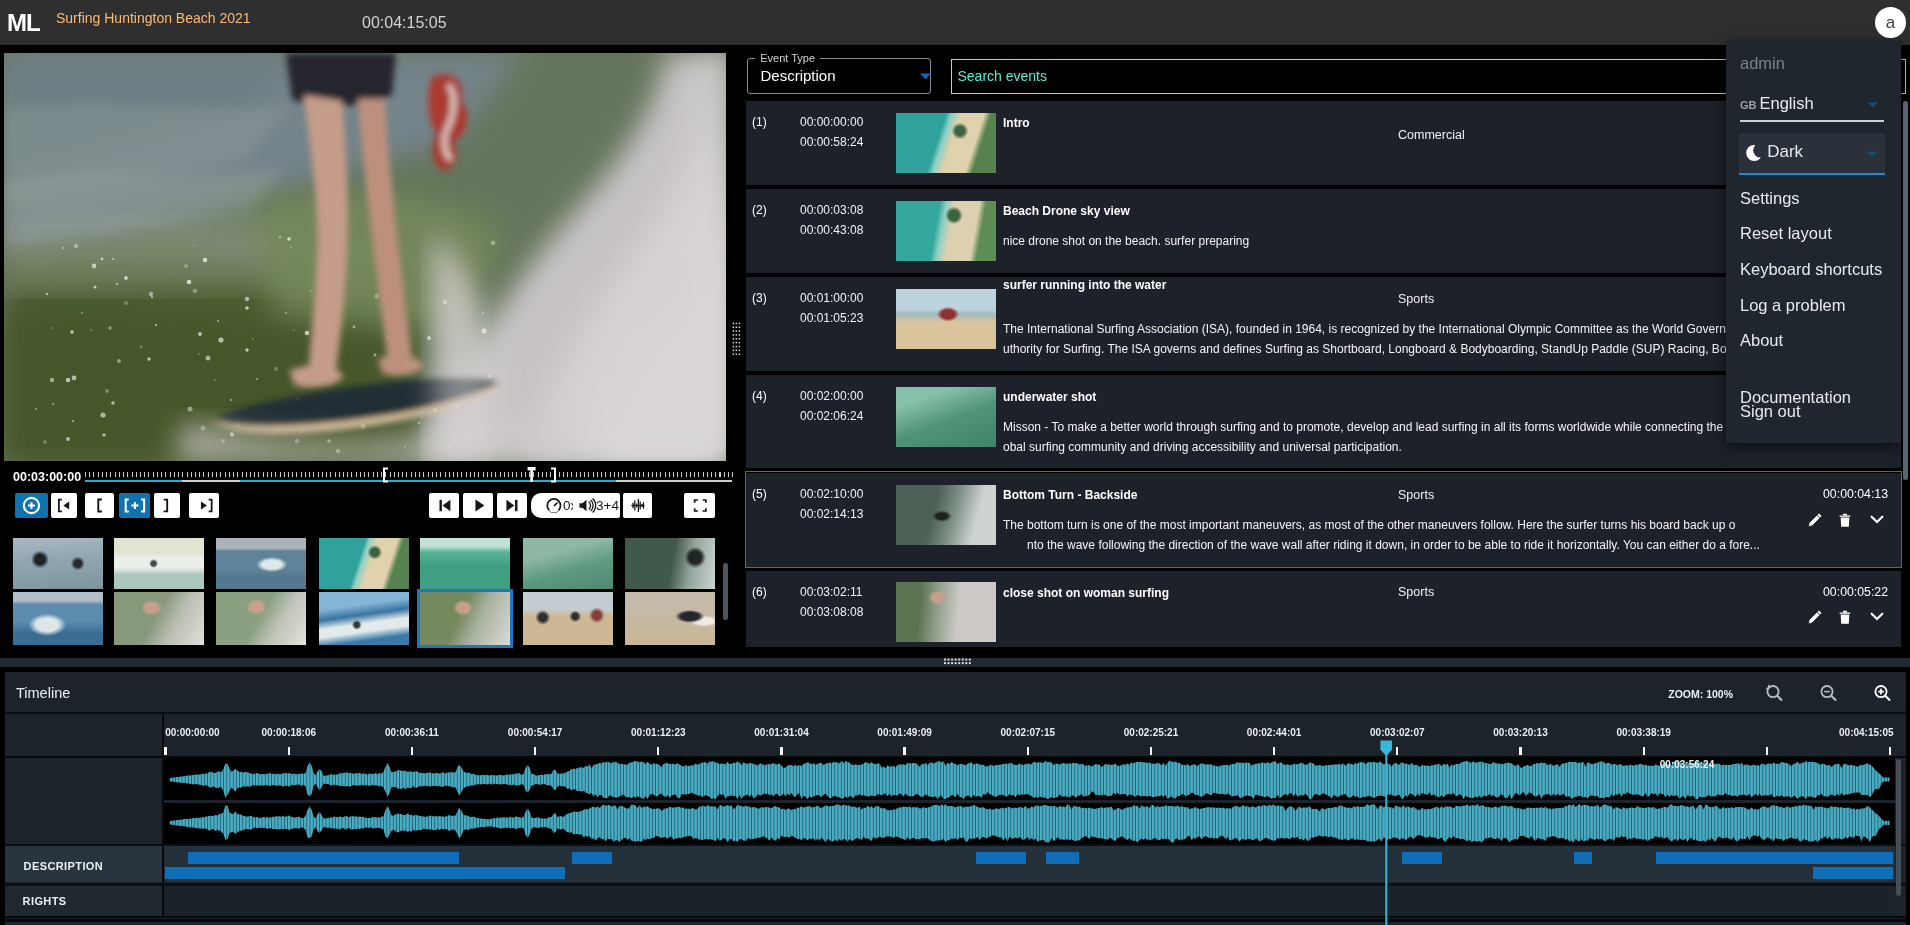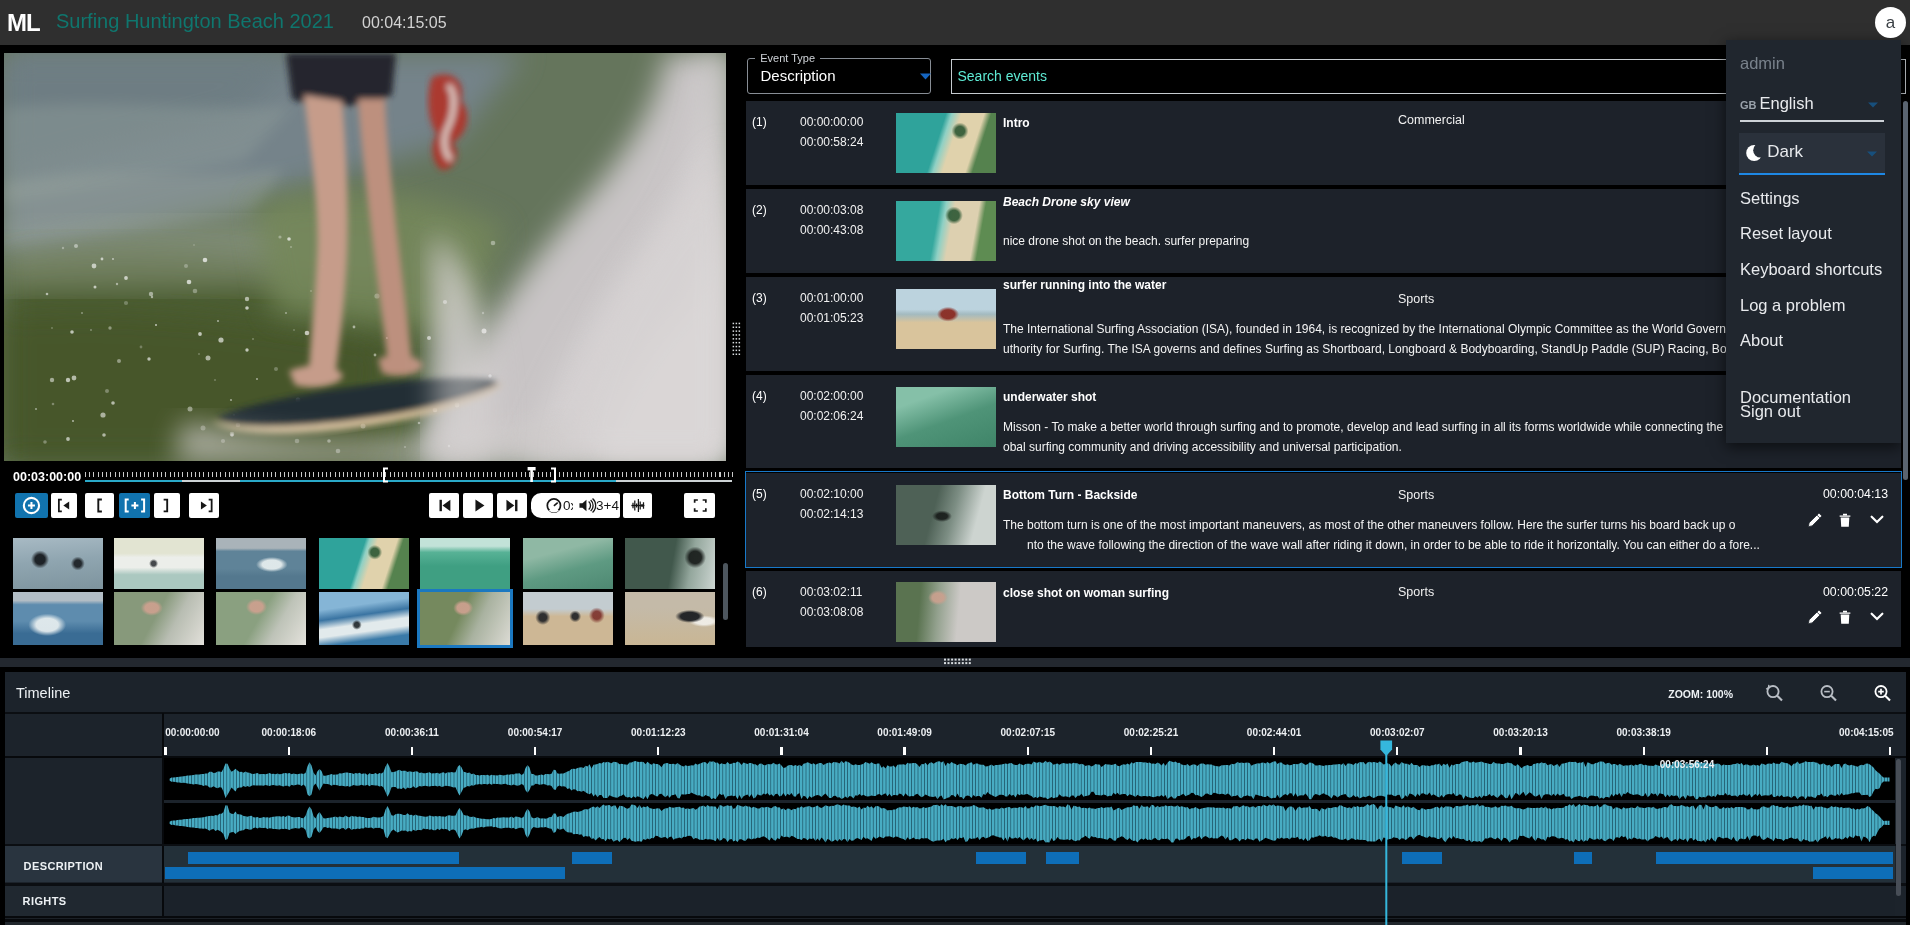--- a/index.html
+++ b/index.html
@@ -4,21 +4,21 @@
 <style>
   * { margin:0; padding:0; box-sizing:border-box; }
   html,body { width:1910px; height:925px; background:#000; overflow:hidden;
     font-family:"Liberation Sans", sans-serif; }
   .abs { position:absolute; }
   #page { position:relative; width:1910px; height:925px; background:#000; }
 
   
   #topbar { left:0; top:0; width:1910px; height:45px; background:#2f2f2f; }
   #logo { left:7px; top:9px; font-size:24px; font-weight:bold; color:#fff; letter-spacing:-1px; }
-  #title { left:56px; top:10px; font-size:20px; color:#0f766e; }
+  #title { left:56px; top:10px; font-size:14px; color:#fdba74; }
   #toptc { left:362px; top:13.5px; font-size:16px; color:#d2d2d2; }
 
   
   #video { left:4px; top:53px; width:722px; height:408px; }
 
   
   #scrubtc { left:13px; top:469.5px; font-size:12.5px; font-weight:bold; color:#fff; }
   #ticks { left:84.5px; top:472px; width:648px; height:4.6px;
     background:repeating-linear-gradient(90deg,#c9c9c9 0 1px,transparent 1px 4.23px); }
   .sline { top:479.5px; height:2.2px; }
@@ -354,28 +354,28 @@
       <rect x="3.6" y="31.5" width="1.5" height="1.5" fill="#d8dcdf"></rect>
       <rect x="6.6" y="31.5" width="1.5" height="1.5" fill="#d8dcdf"></rect>
     </svg>
 
   <div class="evrow" style="top:101.0px;height:83.5px;">
   <div class="evnum" style="top:14.2px;">(1)</div>
   <div class="evtc" style="top:14.2px;">00:00:00:00</div>
   <div class="evtc" style="top:33.9px;">00:00:58:24</div>
   <div class="evth" style="top:11.5px;background:radial-gradient(circle at 64% 30%, rgba(34,80,44,.85) 0 6%, rgba(34,80,44,0) 11%),linear-gradient(108deg,#2fa39b 0 42%,#8fd0c4 47%,#e0d2ac 55% 74%,#55824e 80% 100%)"></div>
   <div class="evtitle" style="top:14.8px;">Intro</div>
-  <div class="evcat" style="top:12px;">Commercial</div>
+  <div class="evcat" style="top:27px;">Commercial</div>
   </div>
   <div class="evrow" style="top:189.2px;height:83.6px;">
   <div class="evnum" style="top:14.2px;">(2)</div>
   <div class="evtc" style="top:14.2px;">00:00:03:08</div>
   <div class="evtc" style="top:33.9px;">00:00:43:08</div>
   <div class="evth" style="top:11.5px;background:radial-gradient(circle at 58% 24%, rgba(34,80,44,.85) 0 7%, rgba(34,80,44,0) 12%),linear-gradient(100deg,#35a89e 0 40%,#8fd0c4 46%,#ddd0b0 54% 76%,#5e8c52 82% 100%)"></div>
-  <div class="evtitle" style="top:6px;font-style:italic;">Beach Drone sky view</div>
+  <div class="evtitle" style="top:15px;">Beach Drone sky view</div>
   <div class="evdesc" style="top:44.9px;">nice drone shot on the beach. surfer preparing</div>
   </div>
   <div class="evrow" style="top:277.2px;height:93.7px;">
   <div class="evnum" style="top:14.2px;">(3)</div>
   <div class="evtc" style="top:14.2px;">00:01:00:00</div>
   <div class="evtc" style="top:33.9px;">00:01:05:23</div>
   <div class="evth" style="top:11.5px;background:radial-gradient(ellipse at 52% 42%, rgba(138,43,35,.95) 0 9%, rgba(138,43,35,0) 15%),linear-gradient(180deg,#bcd3de 0 34%,#a3bac0 42%,#d9c49c 56% 100%)"></div>
   <div class="evtitle" style="top:1px;">surfer running into the water</div>
   <div class="evcat" style="top:14.6px;">Sports</div>
   <div class="evdesc" style="top:44.9px;">The International Surfing Association (ISA), founded in 1964, is recognized by the International Olympic Committee as the World Governing A</div>

